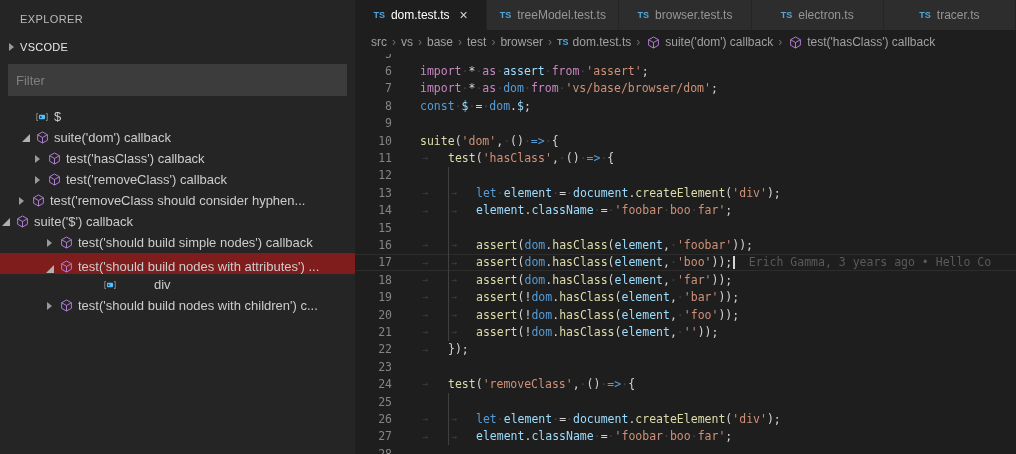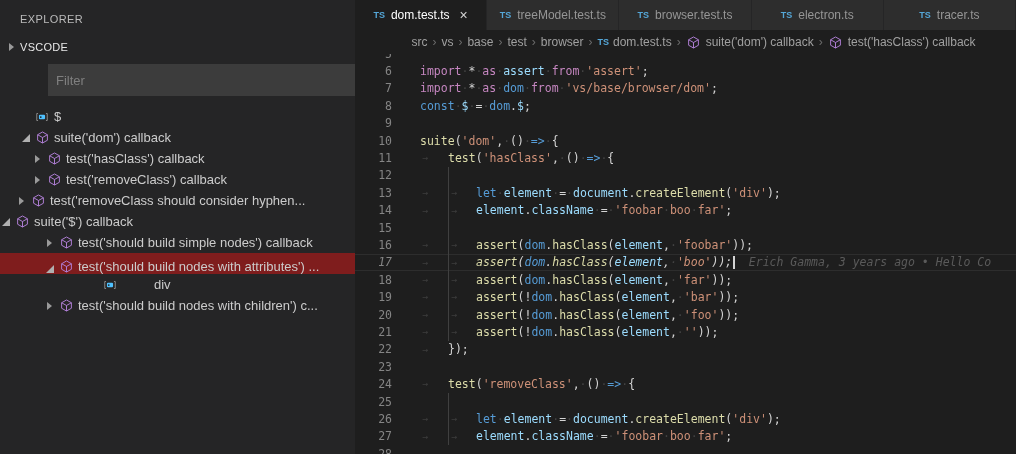--- a/index.html
+++ b/index.html
@@ -13,50 +13,50 @@
   .section { height:22px; display:flex; align-items:center; padding-left:6px;
     color:#e8e8e8; font-size:11px; font-weight:normal; letter-spacing:.3px; }
   .section.outline { border-top:1px solid rgba(0,0,0,.35); }
   .tw { width:14px; height:10px; position:relative; flex:none; }
   .tw.collapsed::before { content:""; position:absolute; left:3px; top:1px; width:0; height:0;
     border-left:5px solid #9a9a9a; border-top:4px solid transparent; border-bottom:4px solid transparent; }
   .tw.expanded::before { content:""; position:absolute; left:2px; top:1px; width:0; height:0;
     border-left:8px solid transparent; border-bottom:8px solid #b0b0b0; }
   .filter-wrap { padding:6px 8px 6px 8px; }
   .filter-wrap input { width:100%; height:24px; background:#3c3c3c; border:none; outline:none;
-    color:#cccccc; font-size:13px; padding:16px 8px; font-family:"Liberation Sans",sans-serif;margin-left:40px; }
+    color:#cccccc; font-size:13px; padding:16px 8px; font-family:"Liberation Sans",sans-serif; }
   .filter-wrap input::placeholder { color:#7f7f7f; }
   .tree { margin-top:4px; }
   .trow { height:21px; display:flex; align-items:center; color:#cccccc; font-size:13px;
     white-space:nowrap; overflow:hidden; cursor:pointer; }
   .trow.selected { background:#7f1d1d;align-items:flex-end; }
   .trow .lbl { margin-left:4px; }
   .oicon { width:16px; height:16px; flex:none; display:flex; align-items:center; justify-content:center; }
 
   
   .editor { flex:1; display:flex; flex-direction:column; background:#1e1e1e; overflow:hidden; }
   .tabbar { height:30px; background:#252526; display:flex; flex:none; }
   .tab { flex:1 1 0; display:flex; align-items:center; justify-content:center; gap:6px;
     background:#2d2d2d; border-right:1px solid #252526; font-size:12px; color:#969696; cursor:pointer;
     white-space:nowrap; overflow:hidden; }
   .tab.active { background:#1e1e1e; color:#ffffff; }
   .tsbadge { font-size:9px; font-weight:bold; color:#55a7d8; flex:none; }
   .closex { font-size:14px; color:#d4d4d4; margin-left:4px; line-height:1; }
 
   .breadcrumbs { height:24px; display:flex; align-items:center; padding-left:16px; flex:none;
-    color:#a0a0a0; font-size:12px; white-space:nowrap; overflow:hidden; background:#1e1e1e;justify-content:center; }
+    color:#a0a0a0; font-size:12px; white-space:nowrap; overflow:hidden; background:#1e1e1e; }
   .crumb { display:flex; align-items:center; gap:4px; cursor:pointer; }
   .crumb-sep { color:#6b6b6b; font-size:12px; margin:0 5px; }
 
   
   .code-area { position:relative; flex:1; overflow:hidden;
     font-family:"DejaVu Sans Mono", monospace; font-size:11.5px; }
   .lines { margin-top:-9px; }
   .cline { height:17.4px; display:flex; align-items:center; white-space:pre; }
-  .cline.cur { box-shadow: inset 0 1px 0 #2d2d2d, inset 0 -1px 0 #2d2d2d; font-style: italic; }
+  .cline.cur { box-shadow: inset 0 1px 0 #2d2d2d, inset 0 -1px 0 #2d2d2d; }
   .num { width:37px; text-align:right; color:#858585; flex:none; font-size:11.5px; }
   .ctext { margin-left:28px; display:flex; align-items:center; height:100%; }
   .tabi { display:inline-block; width:28px; height:100%; color:#3e3e3e; flex:none;
     font-size:10px; line-height:17.4px; padding-left:2px; }
   .tabi.g { border-left:1px solid #404040; }
   .gsp { display:inline-block; width:28px; height:100%; flex:none; }
   .gl { display:inline-block; width:1px; height:100%; background:#404040; flex:none; }
   .tk-k{color:#C586C0} .tk-b{color:#569CD6} .tk-v{color:#9CDCFE}
   .tk-f{color:#DCDCAA} .tk-s{color:#CE9178} .tk-p{color:#D4D4D4}
   .dot{ color:#424242; }

